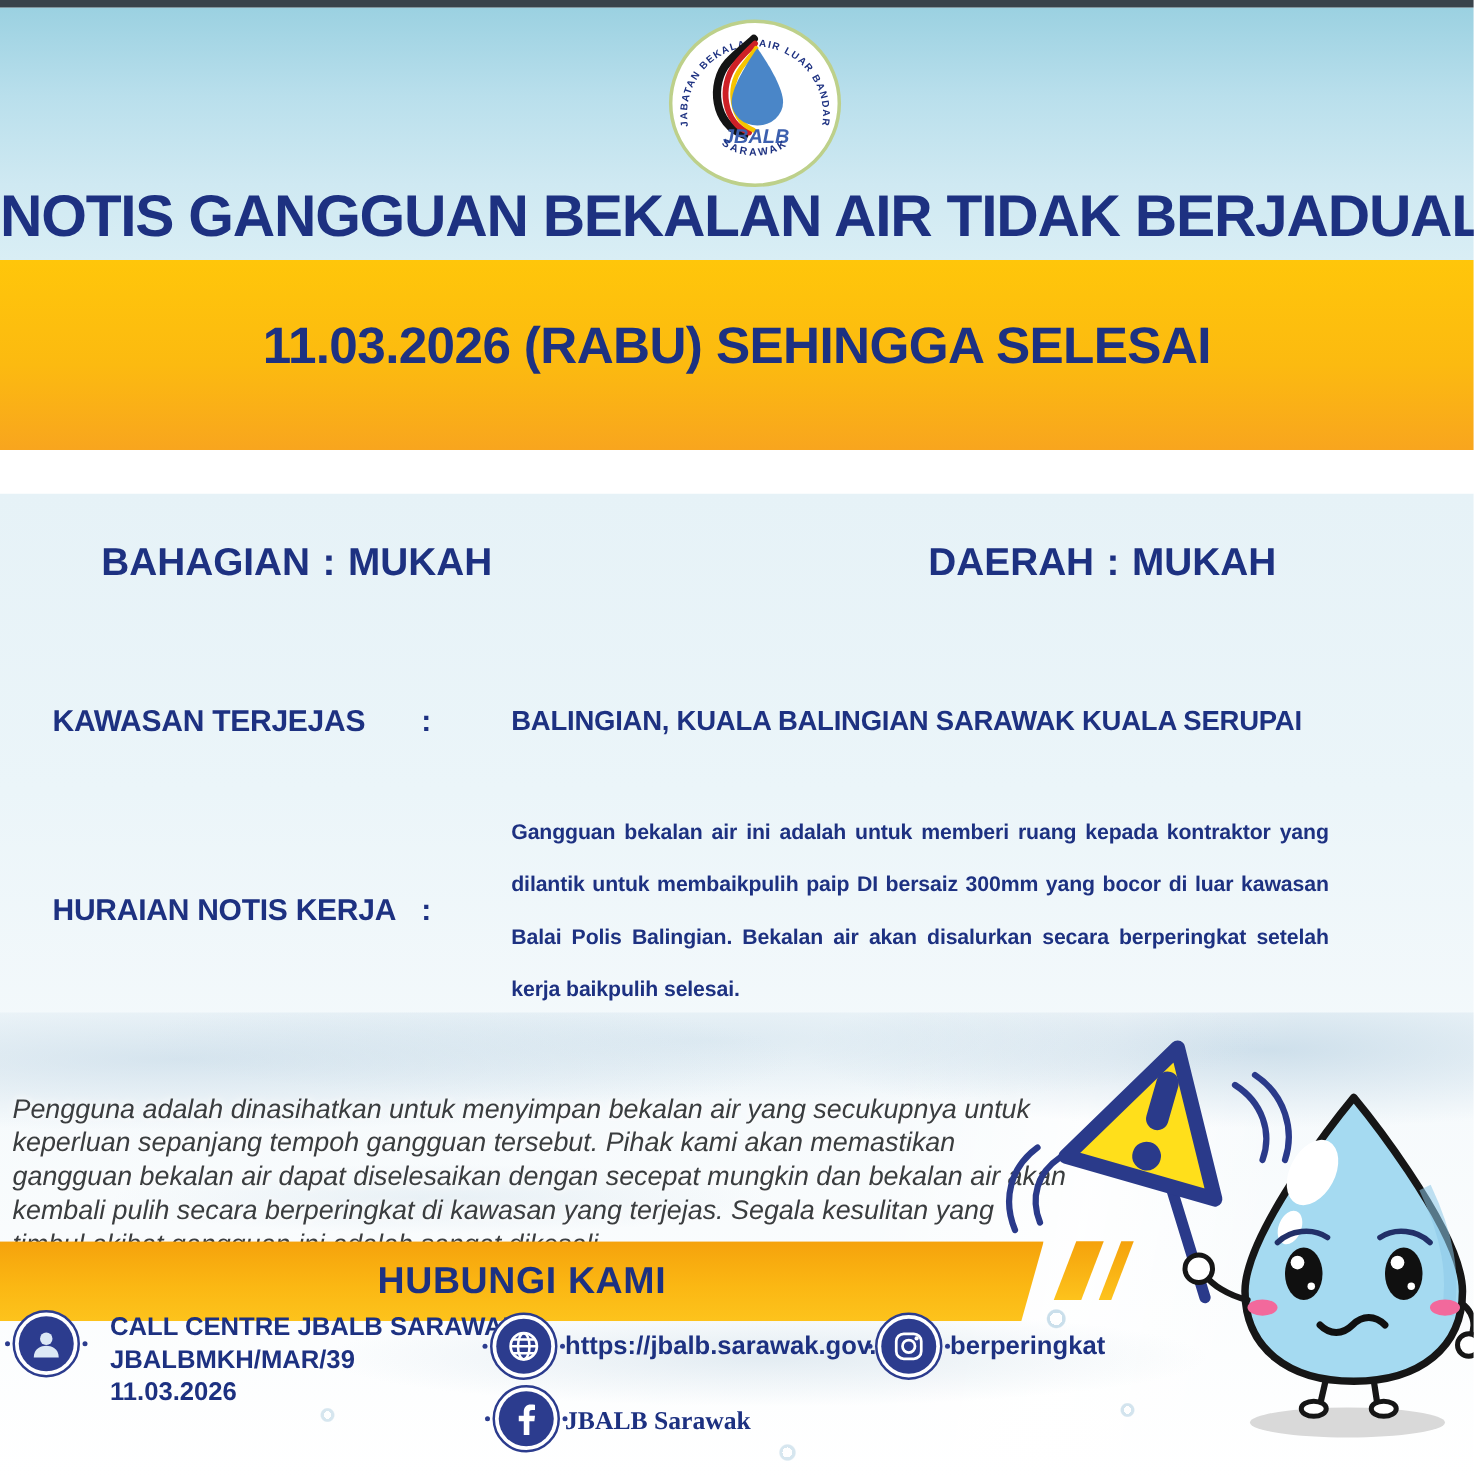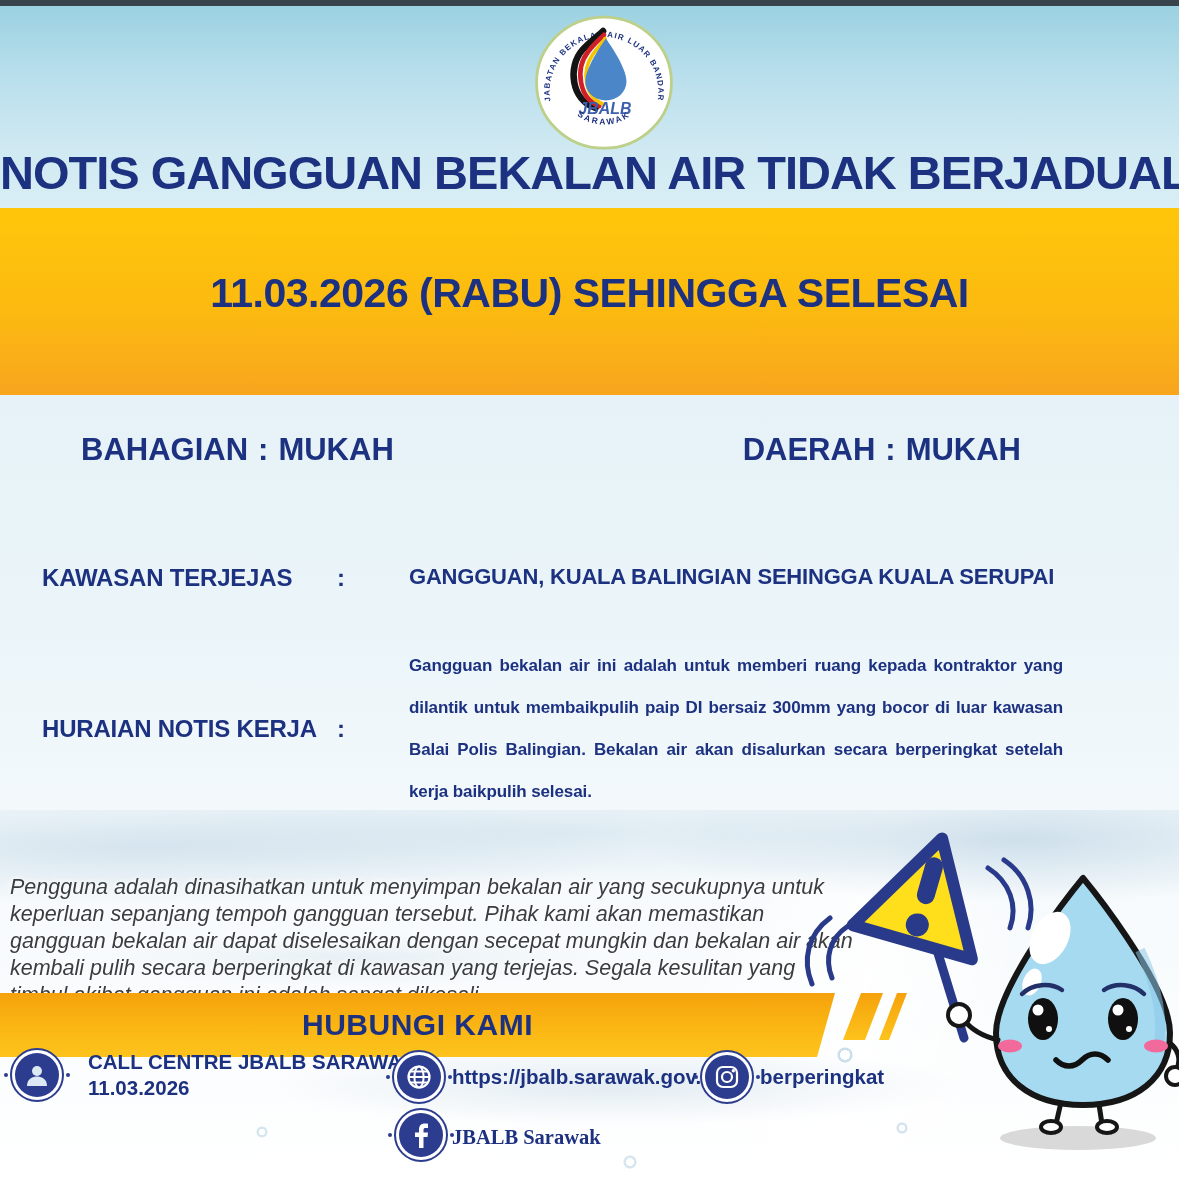--- a/index.html
+++ b/index.html
@@ -14,21 +14,21 @@
   .topbar { left:0; top:0; width:100%; height:6px; background:#39434b; z-index:5; }
 
   
   .header { left:0; top:6px; width:100%; height:202px;
     background:linear-gradient(180deg,#9bd1e1 0%,#b9dfec 35%,#cfe9f2 70%,#d9eef5 100%); z-index:2; }
   .logo { position:absolute; left:50%; top:6px; transform:translateX(calc(-50% + 14px)); }
   .title { position:absolute; bottom:8px; width:100%; text-align:right;
     font-size:47px; font-weight:bold; letter-spacing:-1px; color:#1d3181; white-space:nowrap; }
 
   
-  .dateband { left:0; top:208px; width:100%; height:187px;
+  .dateband { left:0; top:208px; width:100%; height:152px;
     background:linear-gradient(180deg,#ffc60a 0%,#fcba10 55%,#f8a51e 100%);
     display:flex; align-items:center; justify-content:center; padding-bottom:16px; z-index:2; }
   .dateband span { font-size:41px; font-weight:bold; color:#1d3181; letter-spacing:-0.5px; }
 
   
   .main { left:0; top:395px; width:100%; height:788px;
     background:linear-gradient(180deg,#e6f2f7 0%,#ebf5f9 30%,#f6fafc 62%,#ffffff 100%); z-index:1; }
 
   
   .waterzone { left:0; top:810px; width:1179px; height:373px; z-index:2; pointer-events:none;
@@ -141,21 +141,21 @@
     <span>BAHAGIAN</span><span class="sep">:</span><span>MUKAH</span>
   </div>
   <div class="meta-item">
     <span>DAERAH</span><span class="sep">:</span><span>MUKAH</span>
   </div>
 </div>
 
 <div class="abs info-row row-kawasan">
   <div class="info-label">KAWASAN TERJEJAS</div>
   <div class="info-colon">:</div>
-  <div class="info-value">GANGGUAN, KUALA BALINGIAN SEHINGGA KUALA SERUPAI</div>
+  <div class="info-value">BALINGIAN, KUALA BALINGIAN SARAWAK KUALA SERUPAI</div>
 </div>
 
 <div class="abs info-row row-huraian">
   <div class="info-label">HURAIAN NOTIS KERJA</div>
   <div class="info-colon">:</div>
   <div class="info-value">Gangguan bekalan air ini adalah untuk memberi ruang kepada kontraktor yang dilantik untuk membaikpulih paip DI bersaiz 300mm yang bocor di luar kawasan Balai Polis Balingian. Bekalan air akan disalurkan secara berperingkat setelah kerja baikpulih selesai.</div>
 </div>
 
 <div class="abs advisory">Pengguna adalah dinasihatkan untuk menyimpan bekalan air yang secukupnya untuk keperluan sepanjang tempoh gangguan tersebut. Pihak kami akan memastikan gangguan bekalan air dapat diselesaikan dengan secepat mungkin dan bekalan air akan kembali pulih secara berperingkat di kawasan yang terjejas. Segala kesulitan yang timbul akibat gangguan ini adalah sangat dikesali.</div>
 
@@ -168,20 +168,21 @@
 <div class="abs cicon icon-person">
   <div class="cinner">
     <svg width="26" height="26" viewBox="0 0 26 26">
       <circle cx="13" cy="9" r="5" fill="#dce9f5"></circle>
       <path d="M3,24 C3,16.5 9,14.5 13,14.5 C17,14.5 23,16.5 23,24 Z" fill="#dce9f5"></path>
     </svg>
   </div>
 </div>
 <div class="abs ftext cc-lines">
   <div>CALL CENTRE JBALB SARAWAK</div>
+  <div>JBALBMKH/MAR/39</div>
   <div>11.03.2026</div>
 </div>
 
 <div class="abs cicon icon-globe">
   <div class="cinner">
     <svg width="28" height="28" viewBox="0 0 28 28">
       <circle cx="14" cy="14" r="10.5" fill="none" stroke="#ffffff" stroke-width="2.2"></circle>
       <ellipse cx="14" cy="14" rx="4.6" ry="10.5" fill="none" stroke="#ffffff" stroke-width="2"></ellipse>
       <line x1="3.5" y1="14" x2="24.5" y2="14" stroke="#ffffff" stroke-width="2"></line>
       <line x1="5" y1="8.5" x2="23" y2="8.5" stroke="#ffffff" stroke-width="2"></line>

